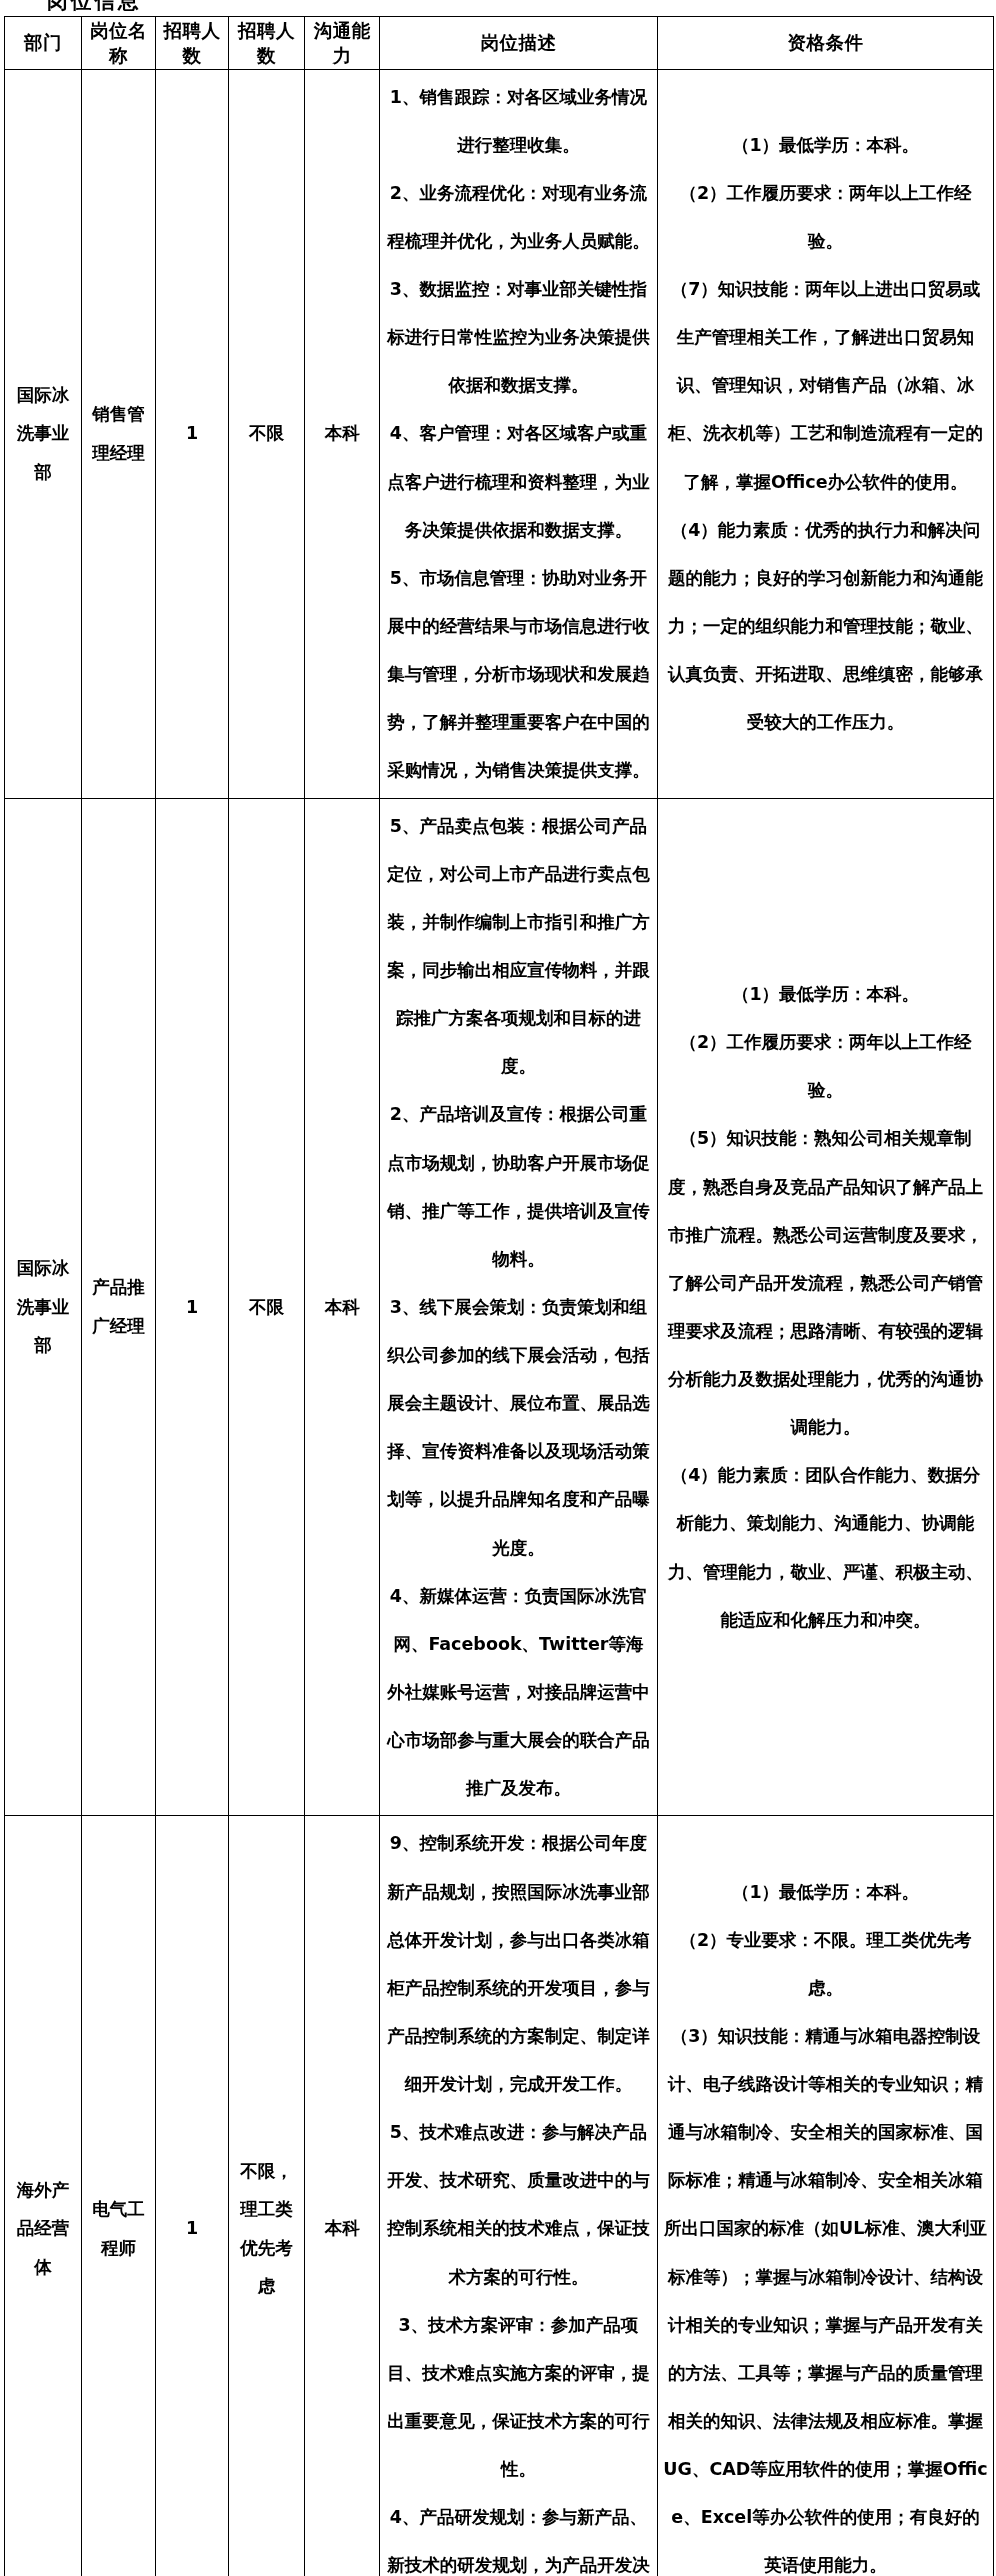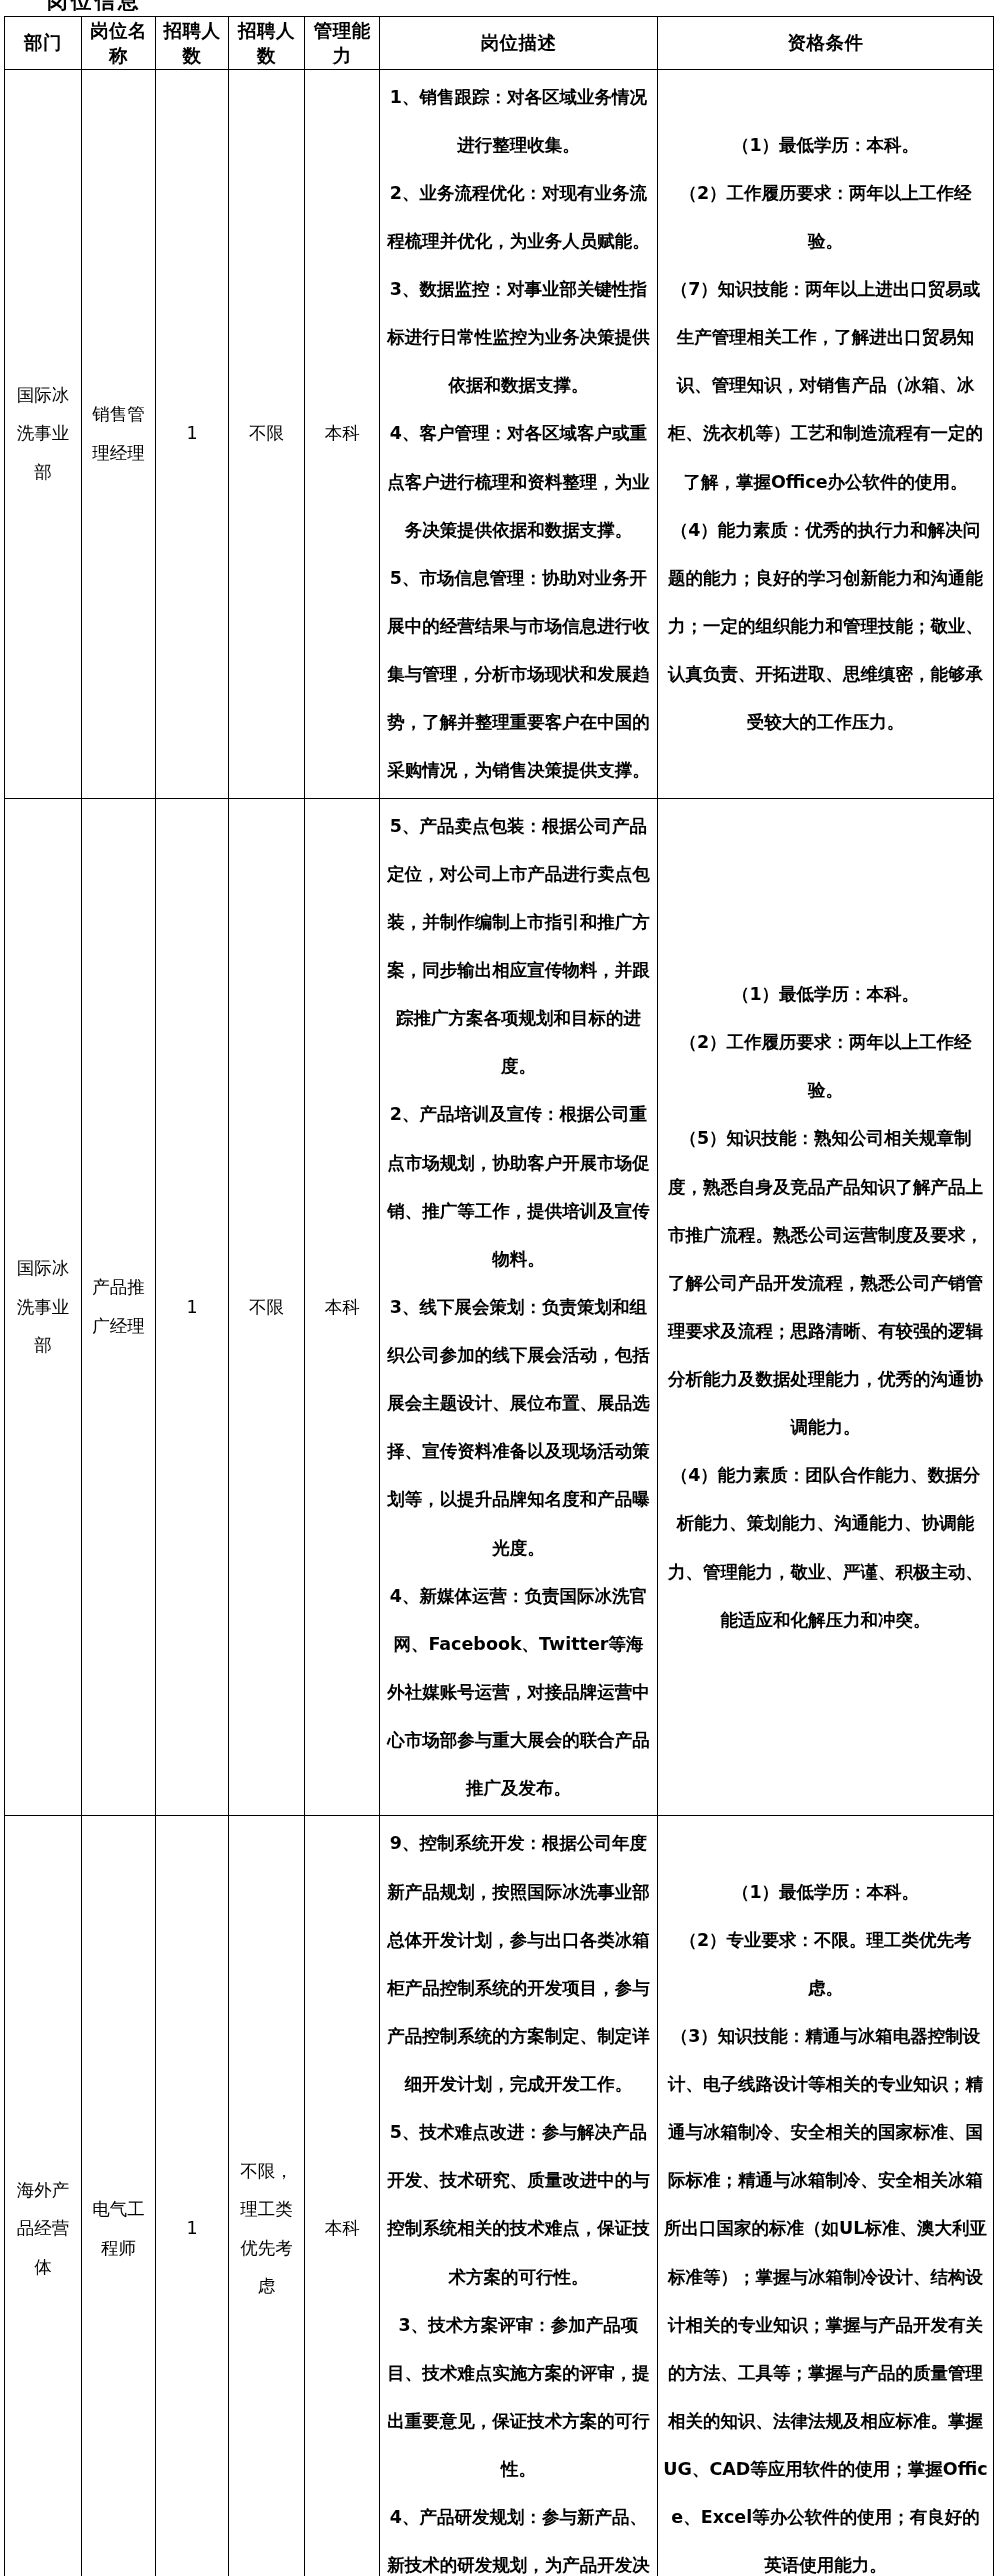--- a/index.html
+++ b/index.html
@@ -24,21 +24,21 @@
   table.jobs col.c-desc{width:28.10%;}
   table.jobs col.c-qual{width:33.99%;}
   table.jobs th, table.jobs td{
     border:1px solid #000;vertical-align:middle;text-align:center;
     padding:3.1px 5.2px;word-break:break-all;
   }
   table.jobs{border:1.5px solid #000;}
   table.jobs thead th{
     font-size:18.5px;font-weight:bold;height:30px;padding:1px 2.1px;letter-spacing:0.5px;
   }
-  td.cell-small{font-size:17.5px;font-weight:normal;line-height:2.2;padding:3.1px 7.2px;}
+  td.cell-small{font-size:17.5px;font-weight:bold;line-height:2.2;padding:3.1px 7.2px;}
   td.cell-desc, td.cell-qual{font-size:17.5px;font-weight:bold;}
   td.cell-desc p, td.cell-qual p{margin:0;}
   
   tr.lh-wide td.cell-desc, tr.lh-wide td.cell-qual{line-height:2.75;}
   
   tr.r0{height:623px;}
   tr.r1{height:676px;}
   tr.r2{height:577px;}
 </style>
 </head>
@@ -55,21 +55,21 @@
       <col class="c-edu">
       <col class="c-desc">
       <col class="c-qual">
   </colgroup>
   <thead>
     <tr id="header-row">
         <th>部门</th>
         <th>岗位名称</th>
         <th>招聘人数</th>
         <th>招聘人数</th>
-        <th>管理能力</th>
+        <th>沟通能力</th>
         <th>岗位描述</th>
         <th>资格条件</th>
       </tr>
   </thead>
   <tbody id="table-body">
       <tr class="r0 lh-wide">
         <td class="cell-small">国际冰洗事业部</td>
         <td class="cell-small">销售管理经理</td>
         <td class="cell-small">1</td>
         <td class="cell-small">不限</td>

